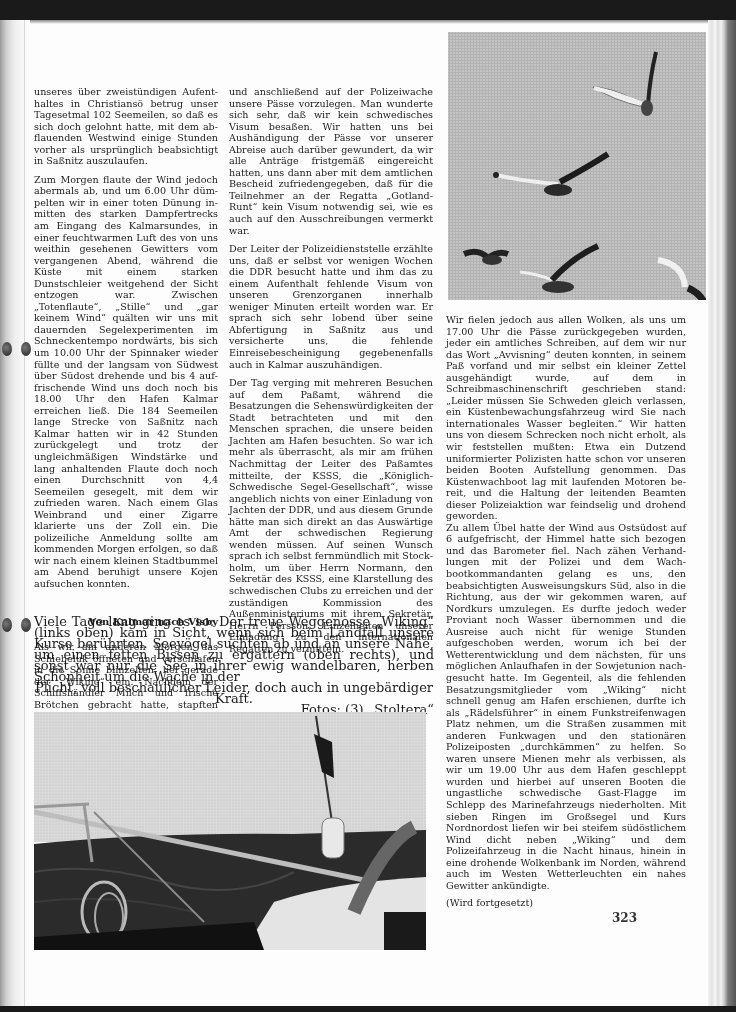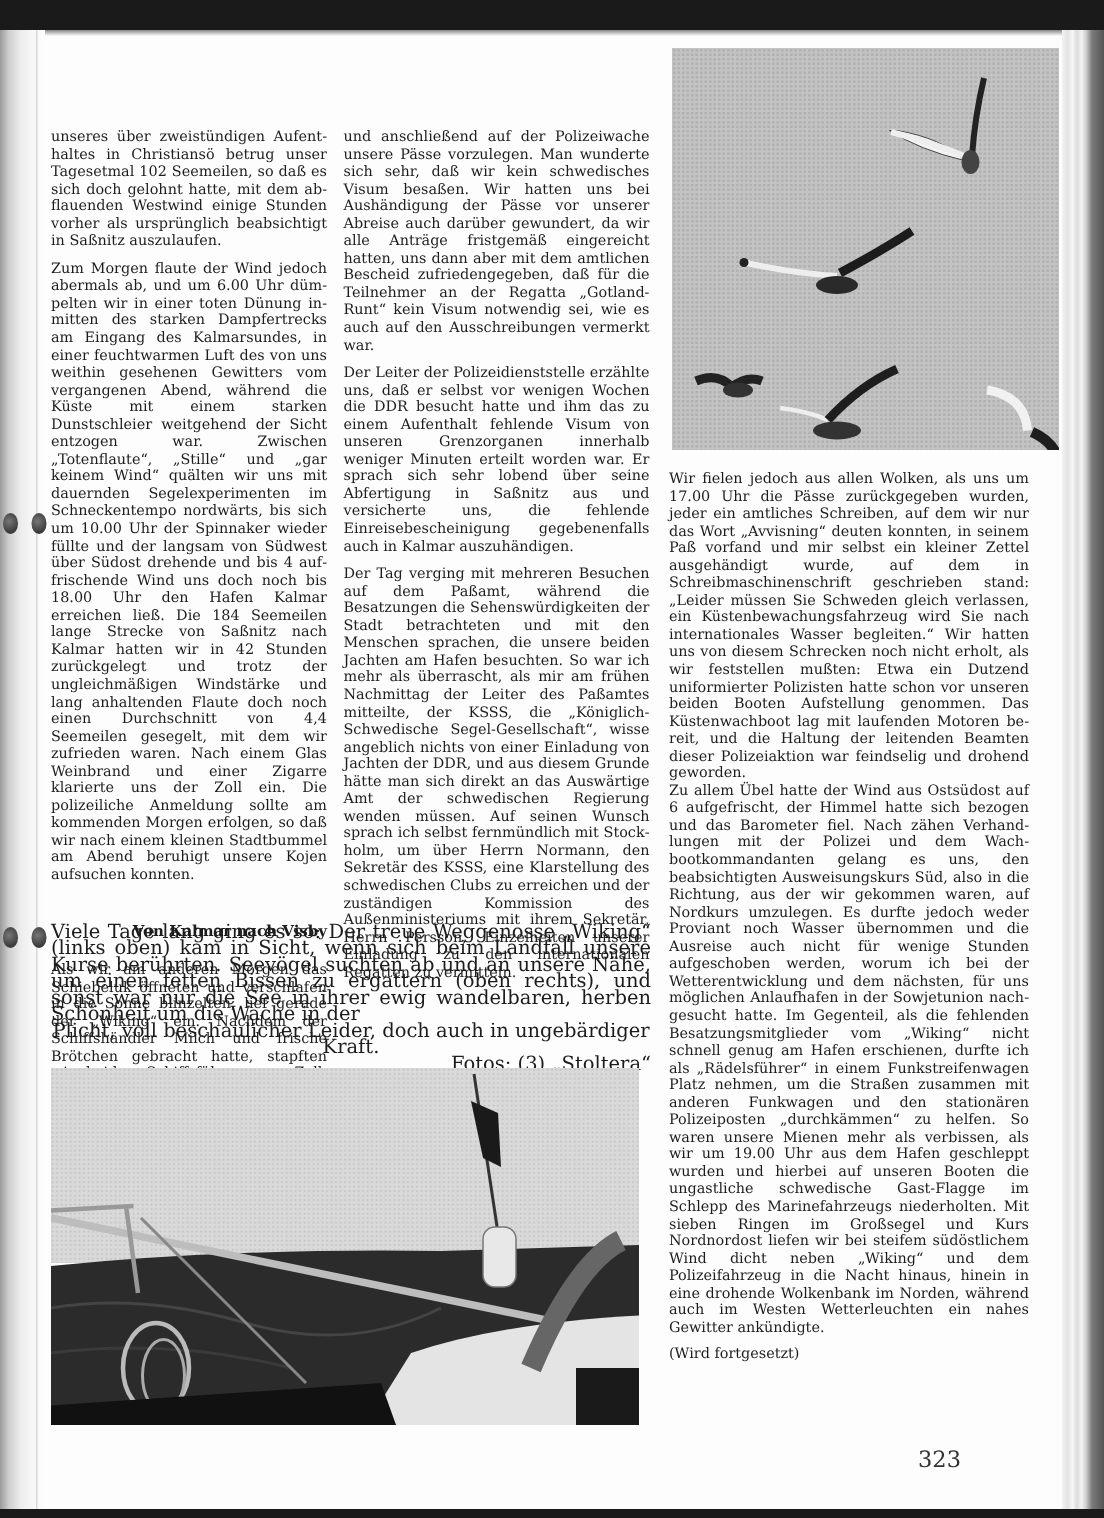--- a/index.html
+++ b/index.html
@@ -17,21 +17,21 @@
   .col p { margin:0 0 7px 0; }
   .col p.tight { margin-bottom:0; }
   #col1 { left:34px; top:66px; width:184px; }
   #col2 { left:229px; top:66px; width:204px; }
   #col3 { left:446px; top:294px; width:240px; }
   .subhead { font-weight:bold; text-align:right; font-size:10px; margin:26px 0 14px 0 !important; }
   .caption { position:absolute; left:34px; top:596px; width:400px; font-size:13px; line-height:11px; color:#1c1c1c; text-align:justify; }
   .caption .last { text-align:center; }
   .caption .credit { text-align:right; }
   .cont { margin-top:6px !important; }
-  .pagenum { position:absolute; left:612px; top:944px; font-size:15px; color:#333; }
+  .pagenum { position:absolute; left:612px; top:891px; font-size:12px; color:#333;font-weight:bold; }
 
   .photo { position:absolute; overflow:hidden; }
   #photo-gulls { left:448px; top:12px; width:258px; height:268px; background:#c4c4c4;
     background-image:radial-gradient(rgba(0,0,0,0.09) 1px, transparent 1.2px); background-size:3px 3px; }
   #photo-boat { left:34px; top:692px; width:392px; height:238px; }
 
   .watermark { position:absolute; right:8px; top:989px; font-family:Liberation Serif, serif; font-weight:bold; font-size:13px; color:#f4f4f4;margin-top:42px; }
 </style>
 </head>
 <body>

